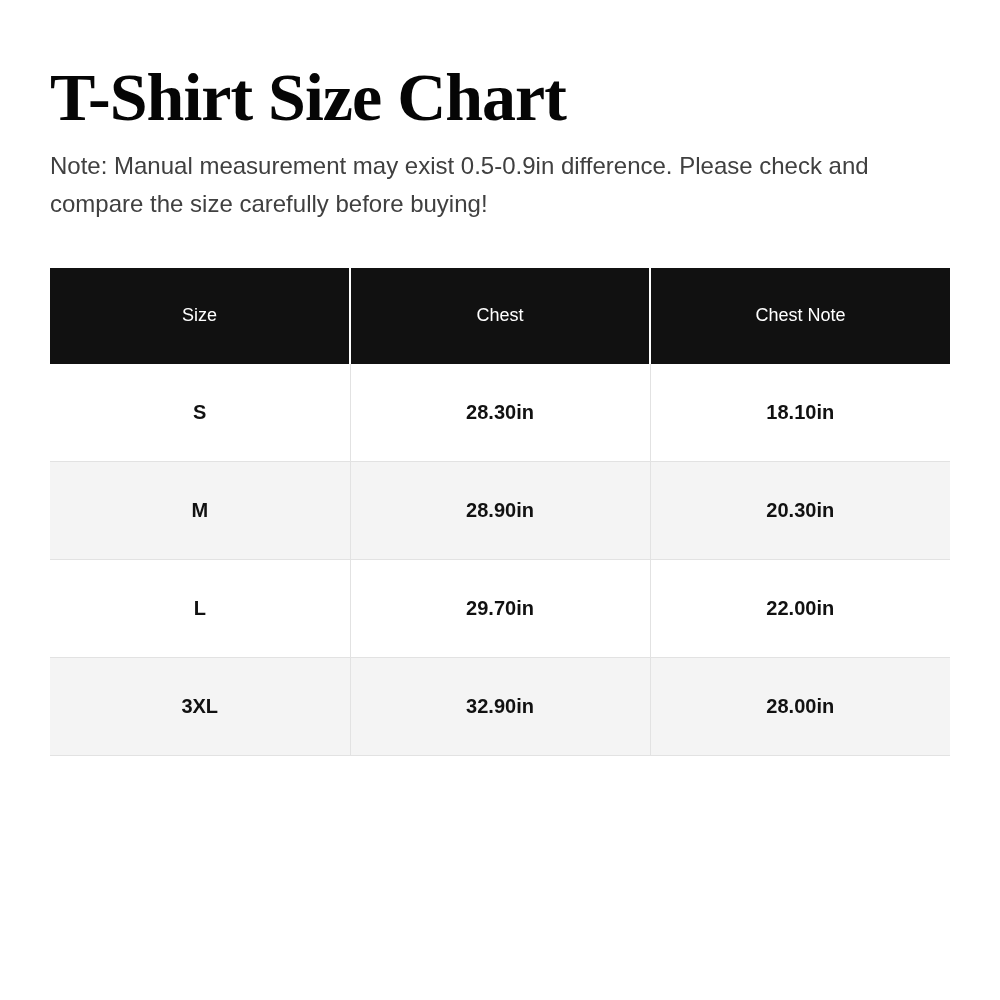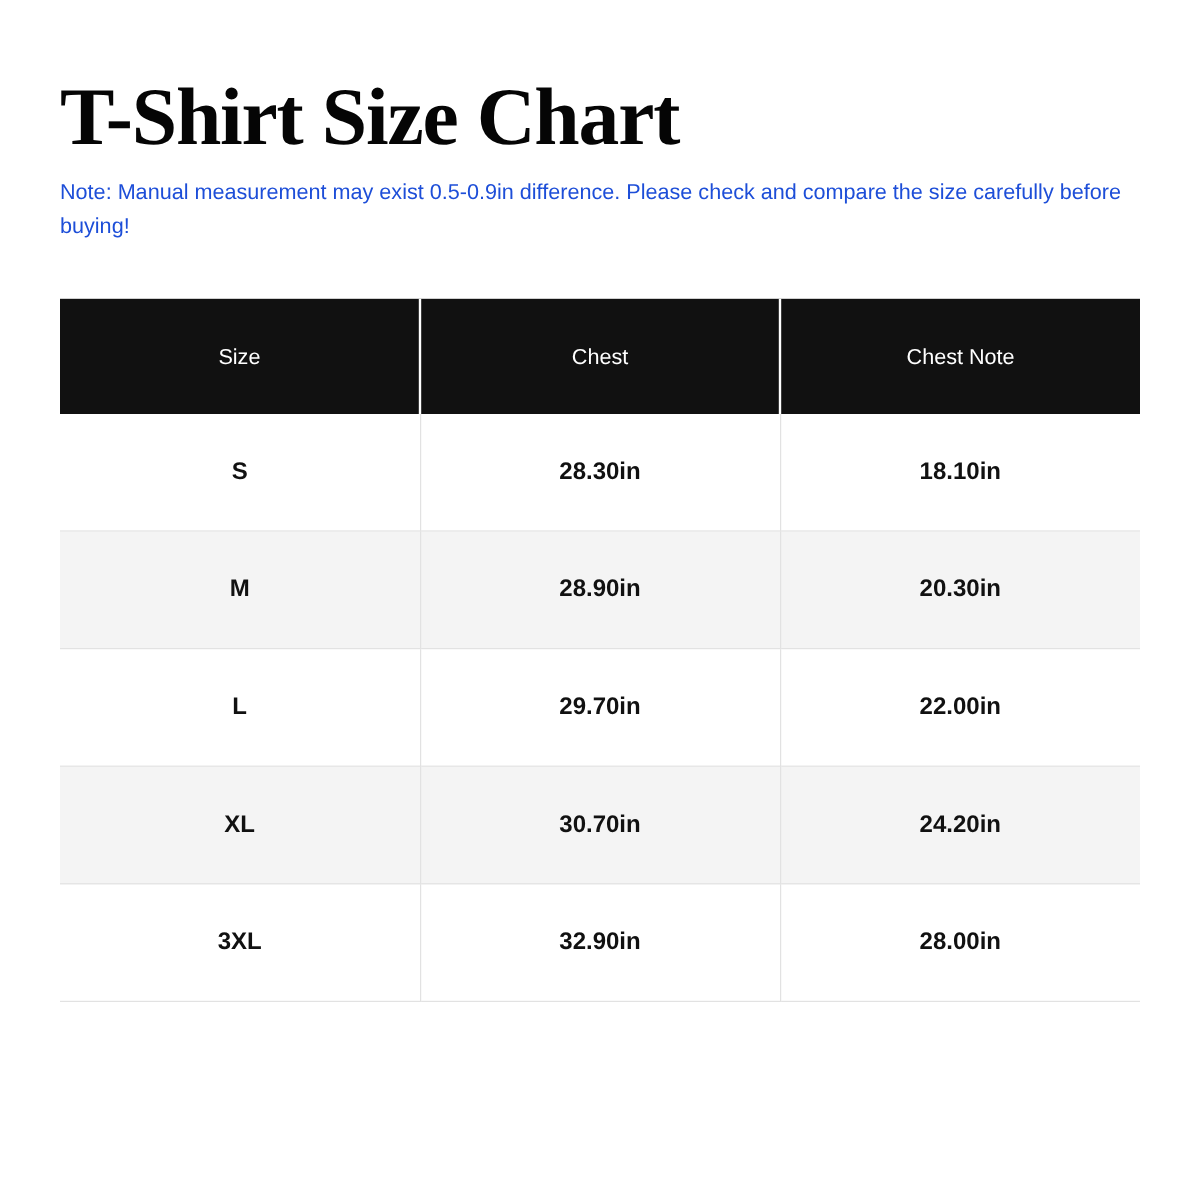--- a/index.html
+++ b/index.html
@@ -24,23 +24,23 @@
     font-family: "Liberation Serif", serif;
     font-weight: bold;
     font-size: 68px;
     line-height: 1.05;
     letter-spacing: -1px;
     margin: 0 0 14px 0;
     color: #050505;
   }
   .note {
     font-family: "Liberation Sans", sans-serif;
-    font-size: 18px;
+    font-size: 24px;
     line-height: 1.55;
-    color: #1d4ed8;
+    color: #404040;
     max-width: 905px;
     margin: 0;
   }
   .table-wrap {
     margin-top: 46px;
   }
   table.size-chart {
     width: 900px;
     border-collapse: collapse;
     table-layout: fixed;
@@ -115,25 +115,20 @@
           <td>M</td>
           <td>28.90in</td>
           <td>20.30in</td>
         </tr>
         <tr>
           <td>L</td>
           <td>29.70in</td>
           <td>22.00in</td>
         </tr>
         <tr>
-          <td>XL</td>
-          <td>30.70in</td>
-          <td>24.20in</td>
-        </tr>
-        <tr>
           <td>3XL</td>
           <td>32.90in</td>
           <td>28.00in</td>
         </tr>
       </tbody>
     </table>
   </div>
 
 </div>
 

